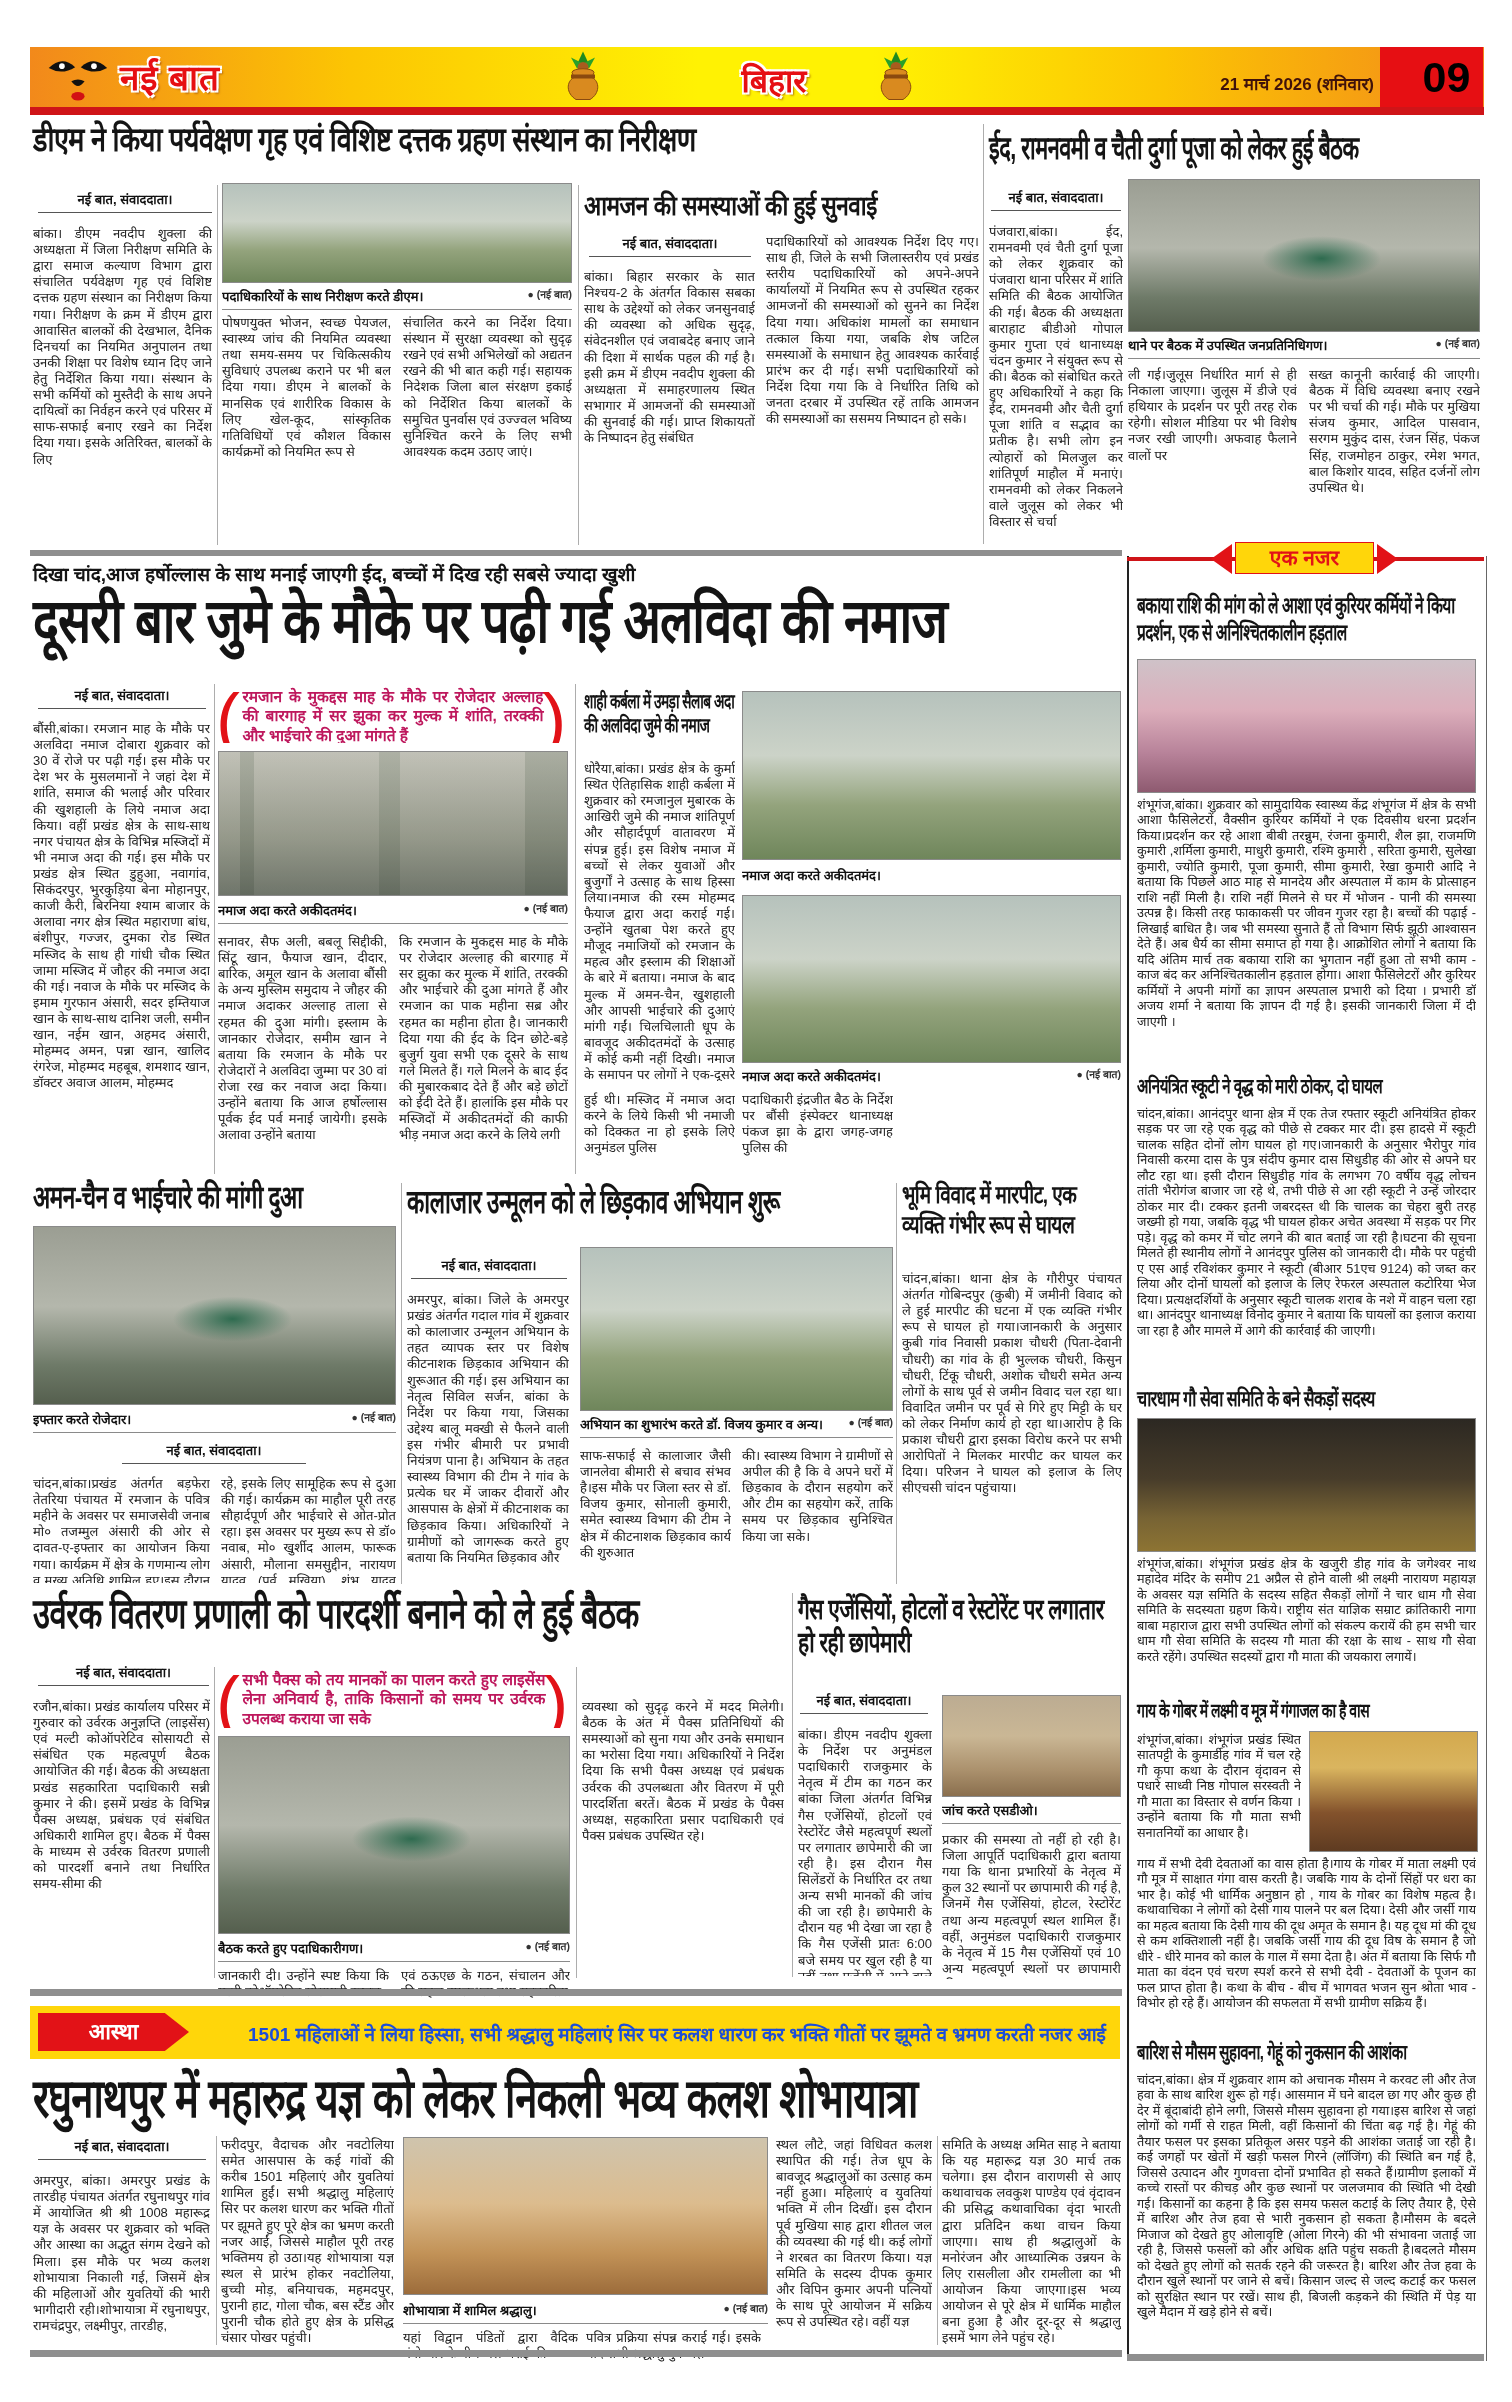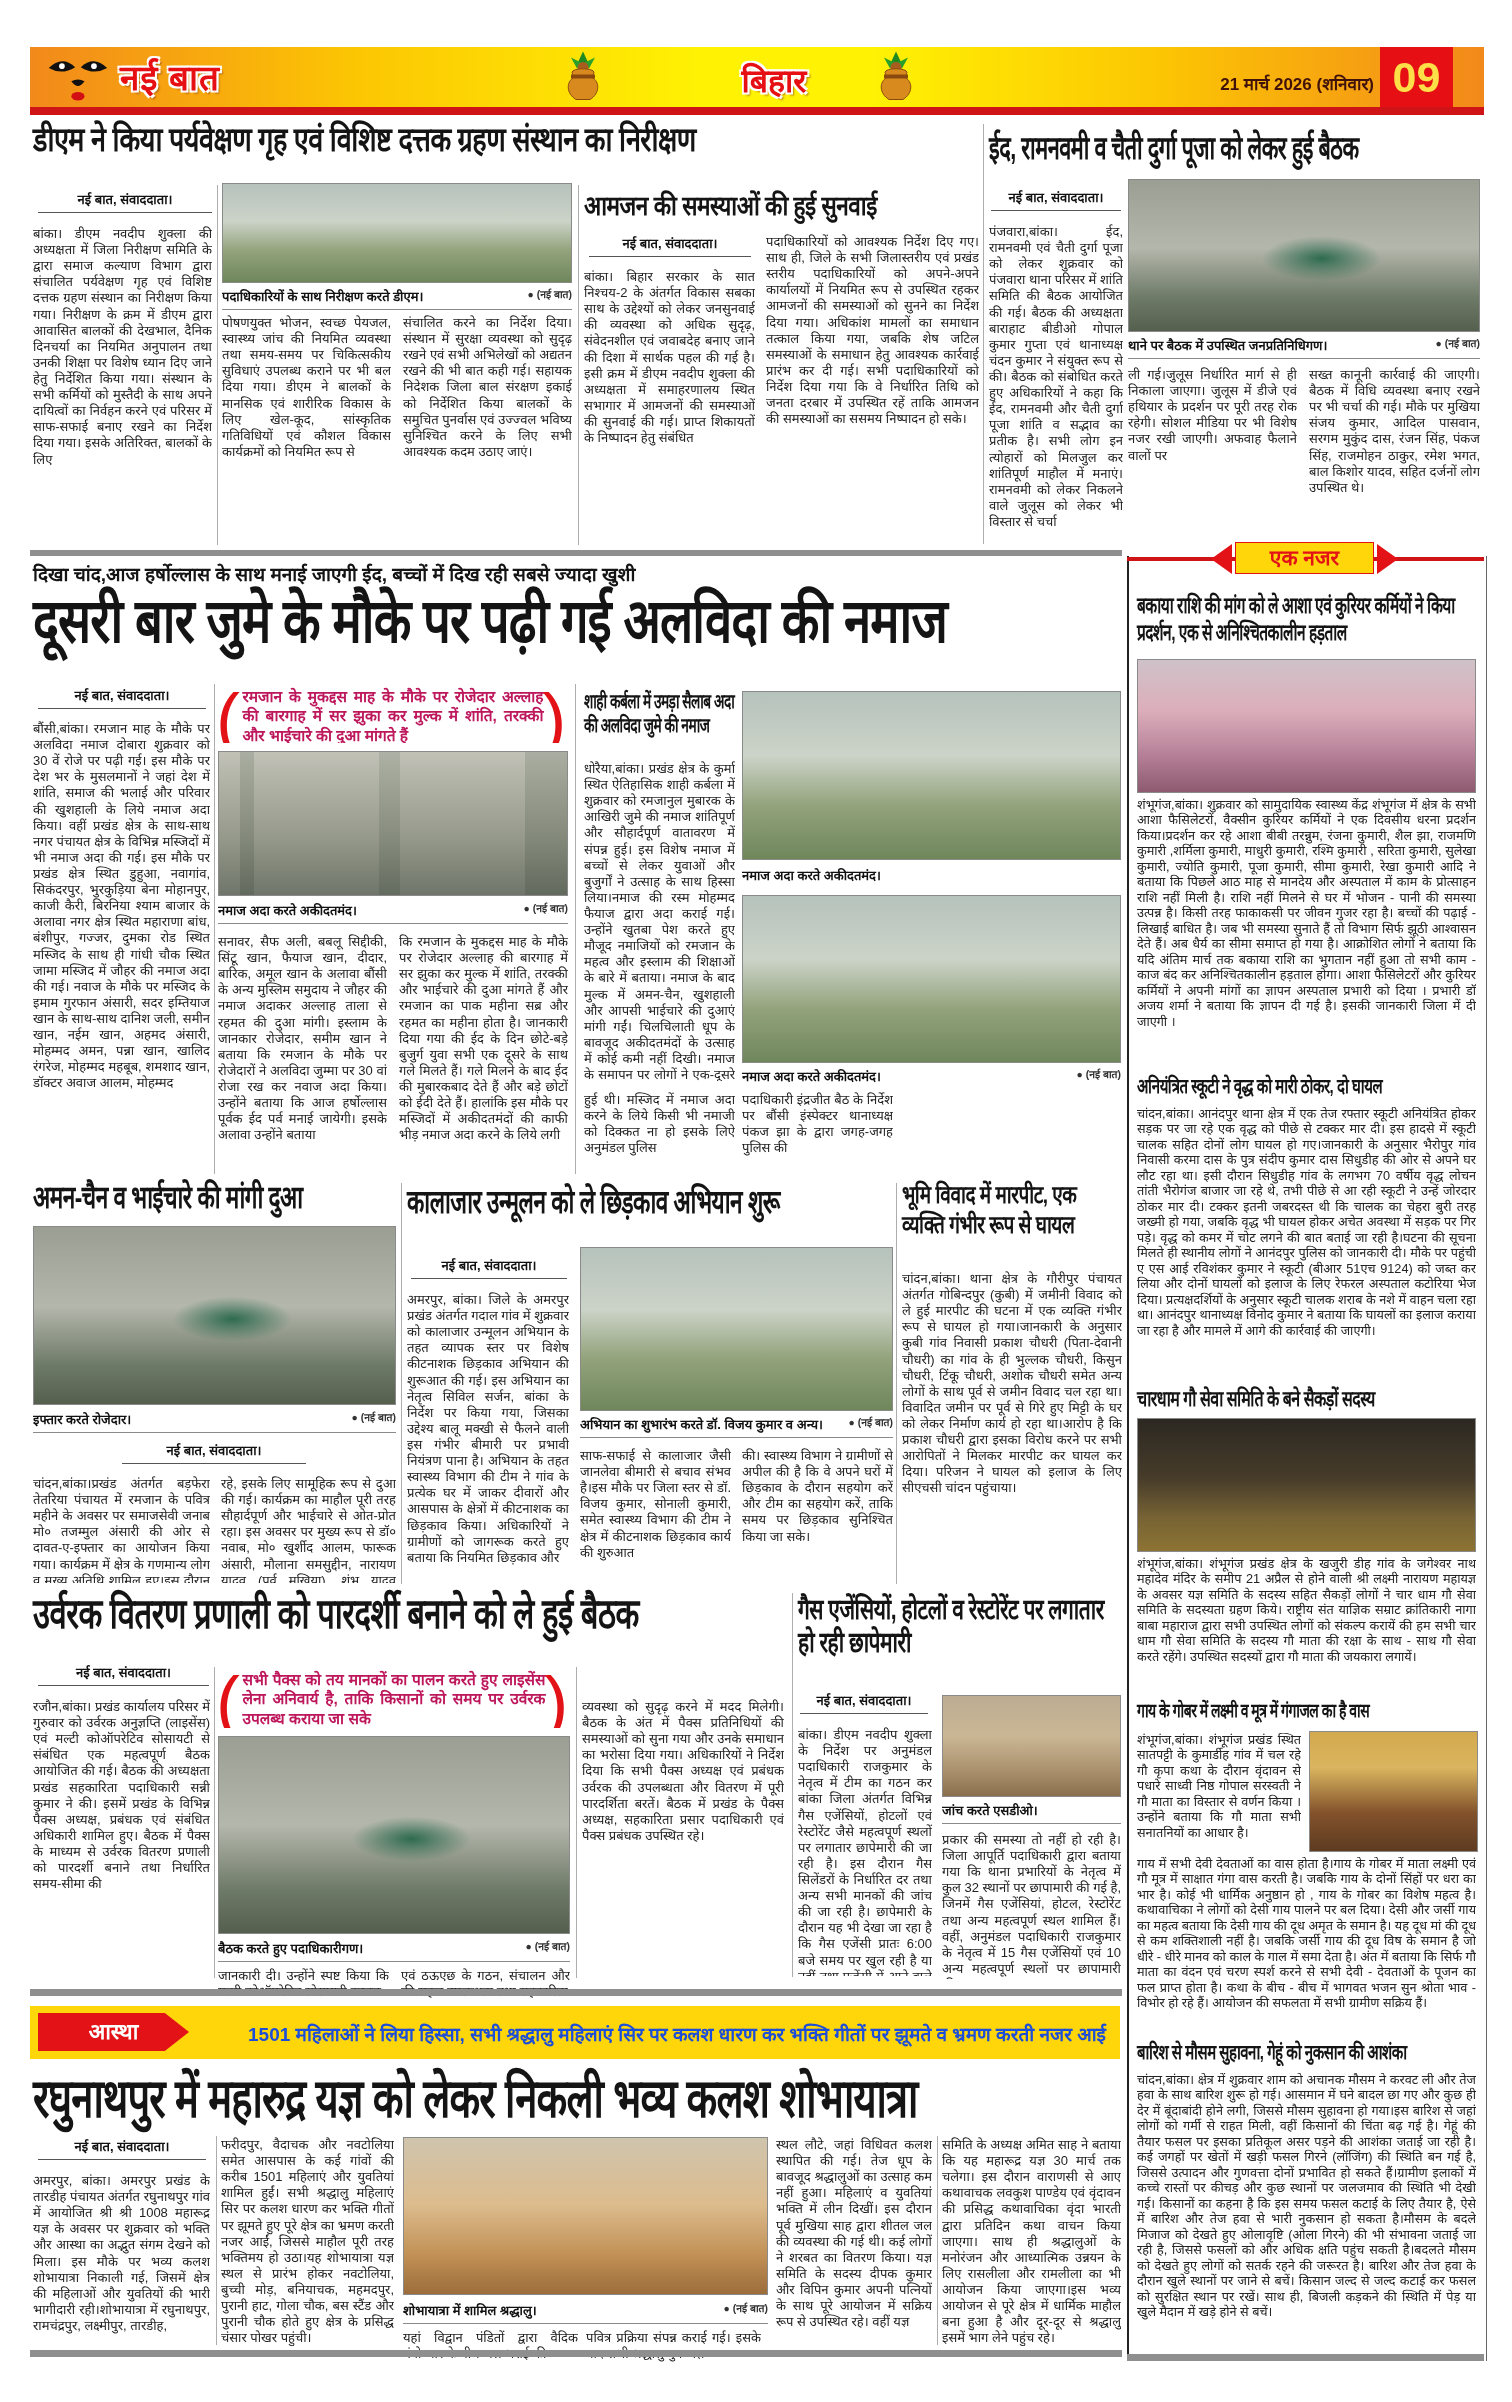--- a/index.html
+++ b/index.html
@@ -31,21 +31,21 @@
   .hrule{background:#8f8f8f;}
   .quote{font-weight:700;font-size:15.5px;line-height:1.25;color:#be185d;text-align:justify;
          padding:0 24.5px;box-sizing:border-box;overflow:hidden;}
   .quote::before{content:"(";position:absolute;left:-1.9px;top:-13px;color:#e21217;
                  font-size:72px;font-weight:400;}
   .quote::after{content:")";position:absolute;right:1.9px;top:-13px;color:#e21217;
                 font-size:72px;font-weight:400;}
   .masthead{background:linear-gradient(90deg,#f2891b 0%,#fcc503 22%,#fff203 46%,#fff203 58%,#fcc503 78%,#f2891b 100%);}
   .logo-red{color:#e60f13;font-weight:800;
     text-shadow:-1.9px -1.9px 0 #fff,1.9px -1.9px 0 #fff,-1.9px 1.9px 0 #fff,1.9px 1.9px 0 #fff,2.8px 2.8px 1.9px rgba(120,40,0,.55);}
-  .pagenum{background:#e60f13;color:#fde047;font-weight:800;text-align:center;}
+  .pagenum{background:#e60f13;color:#000000;font-weight:800;text-align:center;padding-left:30px;}
   .tagbox{background:#ffd60a;color:#e21217;font-weight:800;text-align:center;
           border:1.9px solid #e21217;}
   .chev{width:0;height:0;}
   .aastha-label{background:#e21217;color:#fff;font-weight:800;text-align:center;
      clip-path:polygon(0 0,84% 0,100% 50%,84% 100%,0 100%);}
   .kick{font-weight:800;color:#141414;}
   .sb{border-left:2.4px solid #222;border-right:1.4px solid #666;}
 </style>
 </head>
 <body>

